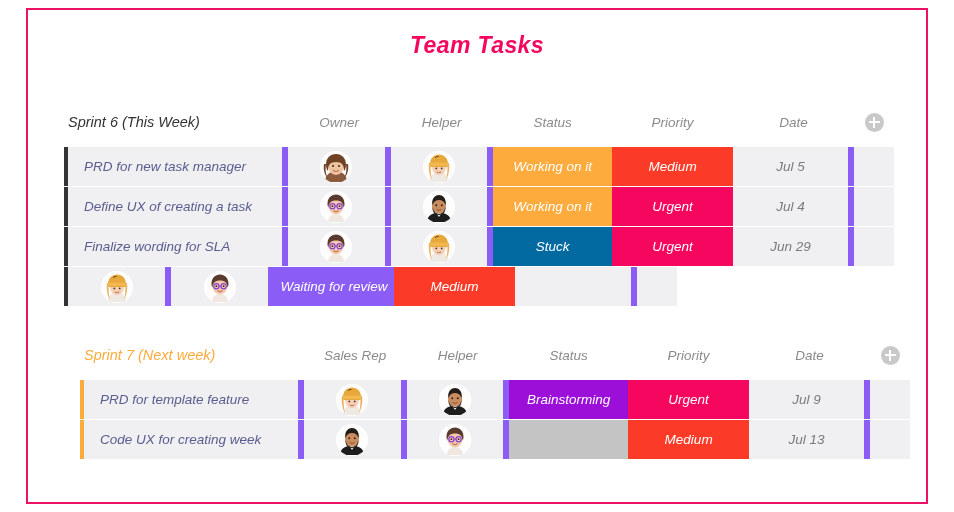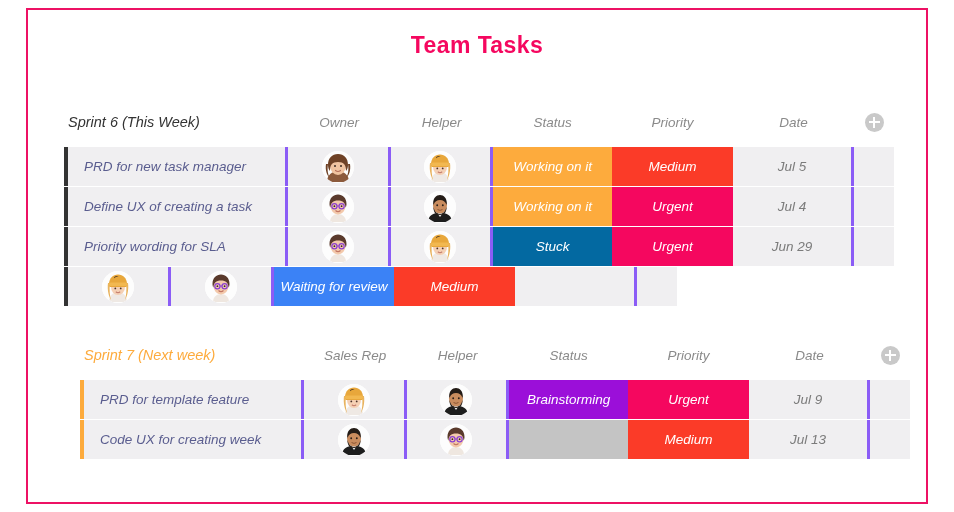--- a/index.html
+++ b/index.html
@@ -83,21 +83,21 @@
   .rows { margin-top: 9px; }
   .row {
     display: flex;
     height: 39px;
     margin-bottom: 1px;
     align-items: stretch;
   }
   .accent { width: 4px; flex: 0 0 4px; }
   .cell {
     background: #f0eff1;
-    border-right: 3px solid #8b5cf6;
+    border-right: 6px solid #8b5cf6;
     display: flex;
     align-items: center;
     justify-content: center;
     font-size: 13.5px;
   }
   .cell.name {
     width: 221px;
     justify-content: flex-start;
     padding-left: 16px;
     color: #5a5d8f;
@@ -117,21 +117,21 @@
     position: relative;
     background: #fbfbfb;
   }
   .avatar svg { display: block; width: 32px; height: 32px; }
 </style>
 </head>
 <body>
 
 <div id="frame" style="border-color: rgb(237, 17, 100);">
 
-  <div id="title" style="color: rgb(245, 7, 95);">Team Tasks</div>
+  <div id="title" style="color: rgb(245, 7, 95); font-style: italic;">Team Tasks</div>
 
   <div class="board sprint6">
     <div class="hdr">
       <div class="grp" style="color: rgb(51, 51, 51);">Sprint 6 (This Week)</div>
       <div class="ch owner">Owner</div>
       <div class="ch helper">Helper</div>
       <div class="ch status">Status</div>
       <div class="ch prio">Priority</div>
       <div class="ch date">Date</div>
       <div class="ch plus">
@@ -215,21 +215,21 @@
               </svg>
             </div>
           </div>
           <div class="cell status" style="background: rgb(253, 171, 61);">Working on it</div>
           <div class="cell prio" style="background: rgb(245, 7, 95);">Urgent</div>
           <div class="cell date">Jul 4</div>
           <div class="cell extra"></div>
         </div>
         <div class="row">
           <div class="accent" style="background: rgb(51, 51, 51);"></div>
-          <div class="cell name">Priority wording for SLA</div>
+          <div class="cell name">Finalize wording for SLA</div>
           <div class="cell person">
             <div class="avatar">
               <svg viewBox="0 0 32 32">
                 <rect width="32" height="32" fill="#fdfdfd"></rect>
                 <path d="M8 31c0-5 3.5-8 8-8s8 3 8 8z" fill="#efe7e0"></path>
                 <ellipse cx="16" cy="15" rx="7.5" ry="8.5" fill="#f3c9ab"></ellipse>
                 <path d="M7.5 13c0-6 3.8-9.5 8.5-9.5S24.5 7 24.5 13c0 1.5-.4 2.8-.9 3.6-.3-4.6-2.6-7-7.6-7s-7.3 2.4-7.6 7c-.5-.8-.9-2.1-.9-3.6z" fill="#5a3a2c"></path>
                 <g stroke="#8a3fd0" stroke-width="1.2" fill="none">
                   <circle cx="12.4" cy="15.2" r="2.6"></circle>
                   <circle cx="19.6" cy="15.2" r="2.6"></circle>
@@ -293,21 +293,21 @@
                   <circle cx="12.4" cy="15.2" r="2.6"></circle>
                   <circle cx="19.6" cy="15.2" r="2.6"></circle>
                   <line x1="15" y1="15" x2="17" y2="15"></line>
                 </g>
                 <circle cx="12.4" cy="15.2" r="0.9" fill="#3b2a22"></circle>
                 <circle cx="19.6" cy="15.2" r="0.9" fill="#3b2a22"></circle>
                 <path d="M13.8 19.8q2.2 1.8 4.4 0" stroke="#bf7160" stroke-width="1.1" fill="none" stroke-linecap="round"></path>
               </svg>
             </div>
           </div>
-          <div class="cell status" style="background: #3b82f6;">Waiting for review</div>
+          <div class="cell status" style="background: #8b5cf6;">Waiting for review</div>
           <div class="cell prio" style="background: rgb(251, 59, 40);">Medium</div>
           <div class="cell date"></div>
           <div class="cell extra"></div>
         </div>
       </div>
   </div>
 
   <div class="board sprint7">
     <div class="hdr">
       <div class="grp" style="color: rgb(253, 171, 61);">Sprint 7 (Next week)</div>

